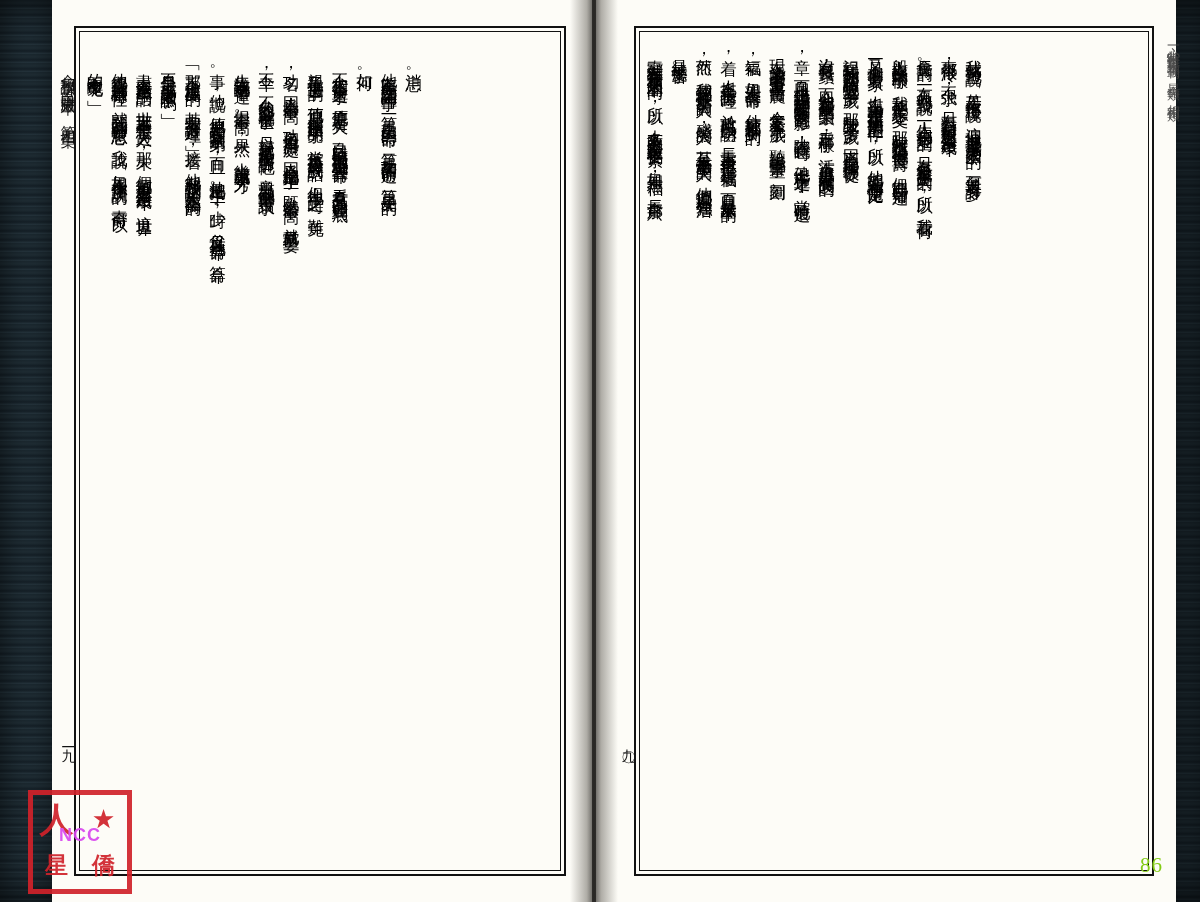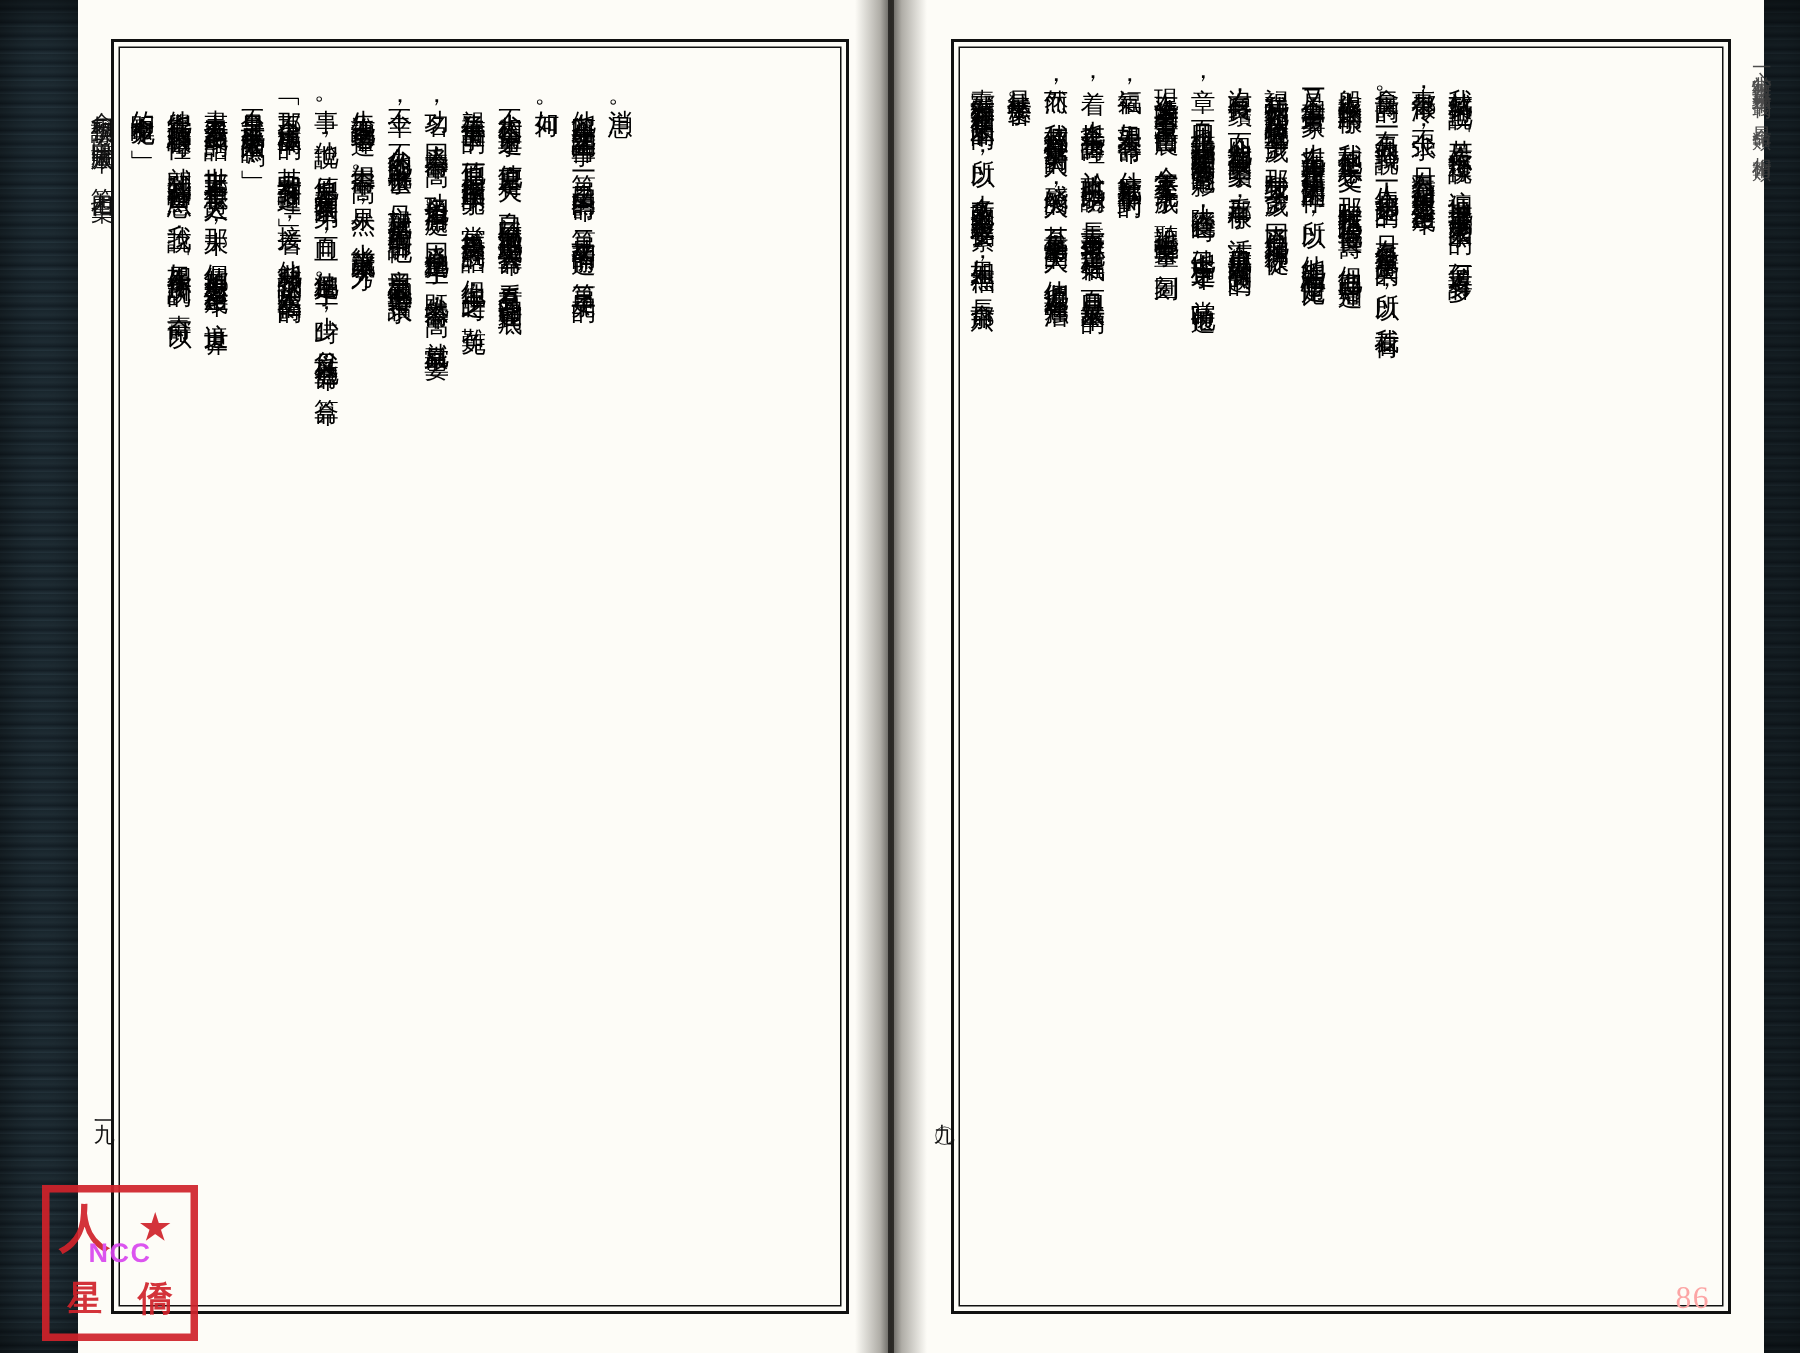--- a/index.html
+++ b/index.html
@@ -138,25 +138,25 @@
     text-orientation: upright;
     font-size: 14px;
     letter-spacing: 2px;
     color: #111;
   }
   .page-num-cn.left  { left: 60px;  bottom: 160px; }
   .page-num-cn.right { left: 620px; bottom: 160px; }
 
   .page-num-arabic {
     position: absolute;
-    right: 60px;
+    right: 37px;
     bottom: 24px;
     font-size: 21px;
     font-family: "Liberation Serif", serif;
-    color: #fca5a5;
+    color: #84cc16;
     letter-spacing: 1px;
   }
 
   
   .seal {
     position: absolute;
     left: 28px;
     bottom: 8px;
     width: 104px;
     height: 104px;

